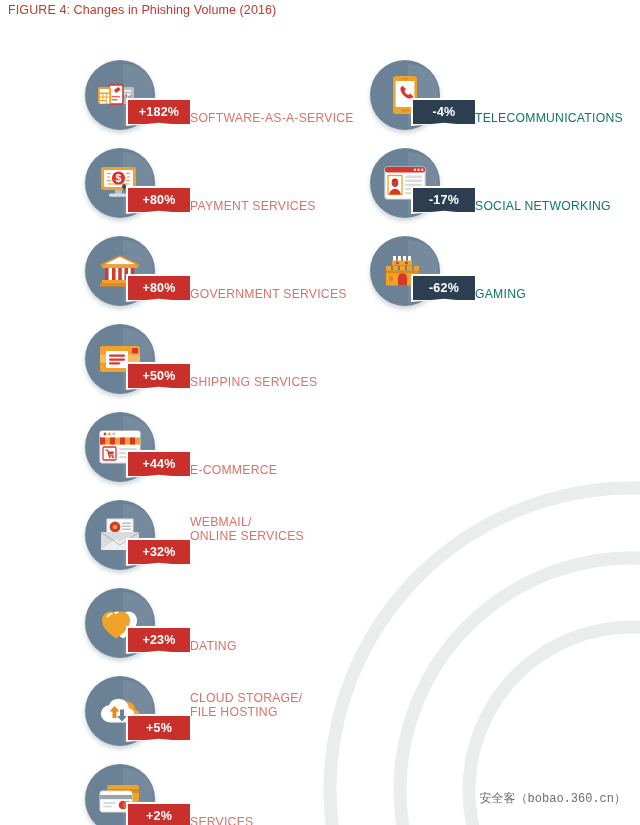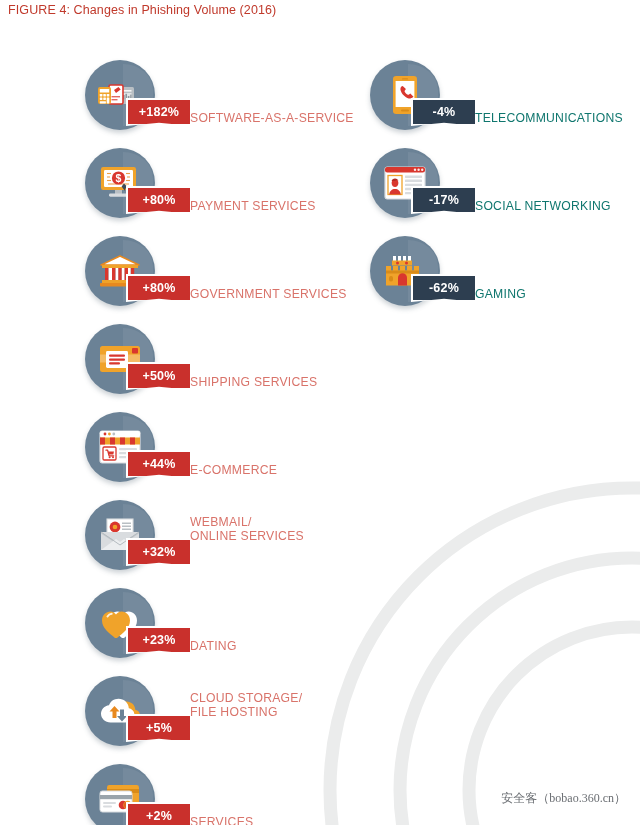--- a/index.html
+++ b/index.html
@@ -67,21 +67,21 @@
     font-size:12.2px;color:#d9736a;letter-spacing:.25px;
     line-height:13.5px;white-space:pre-line;
   }
   .row.neg .label{color:#0f766e;}
   .row.two-line .label{top:16px;}
 
   
   #watermark{
     position:absolute;right:14px;bottom:18px;z-index:6;
     font-size:12px;color:#5d6166;opacity:.92;
-    font-family:Liberation Serif, serif;
+    font-family:Liberation Mono, monospace;
     text-shadow:0 1px 0 rgba(255,255,255,.9);
     white-space:nowrap;
   }
 </style>
 </head>
 <body>
 
 <svg id="arcs" width="640" height="825" viewBox="0 0 640 825" aria-hidden="true">
   <g fill="none" stroke="#ebecec" stroke-width="13">
     <circle cx="632" cy="790" r="302"></circle>

